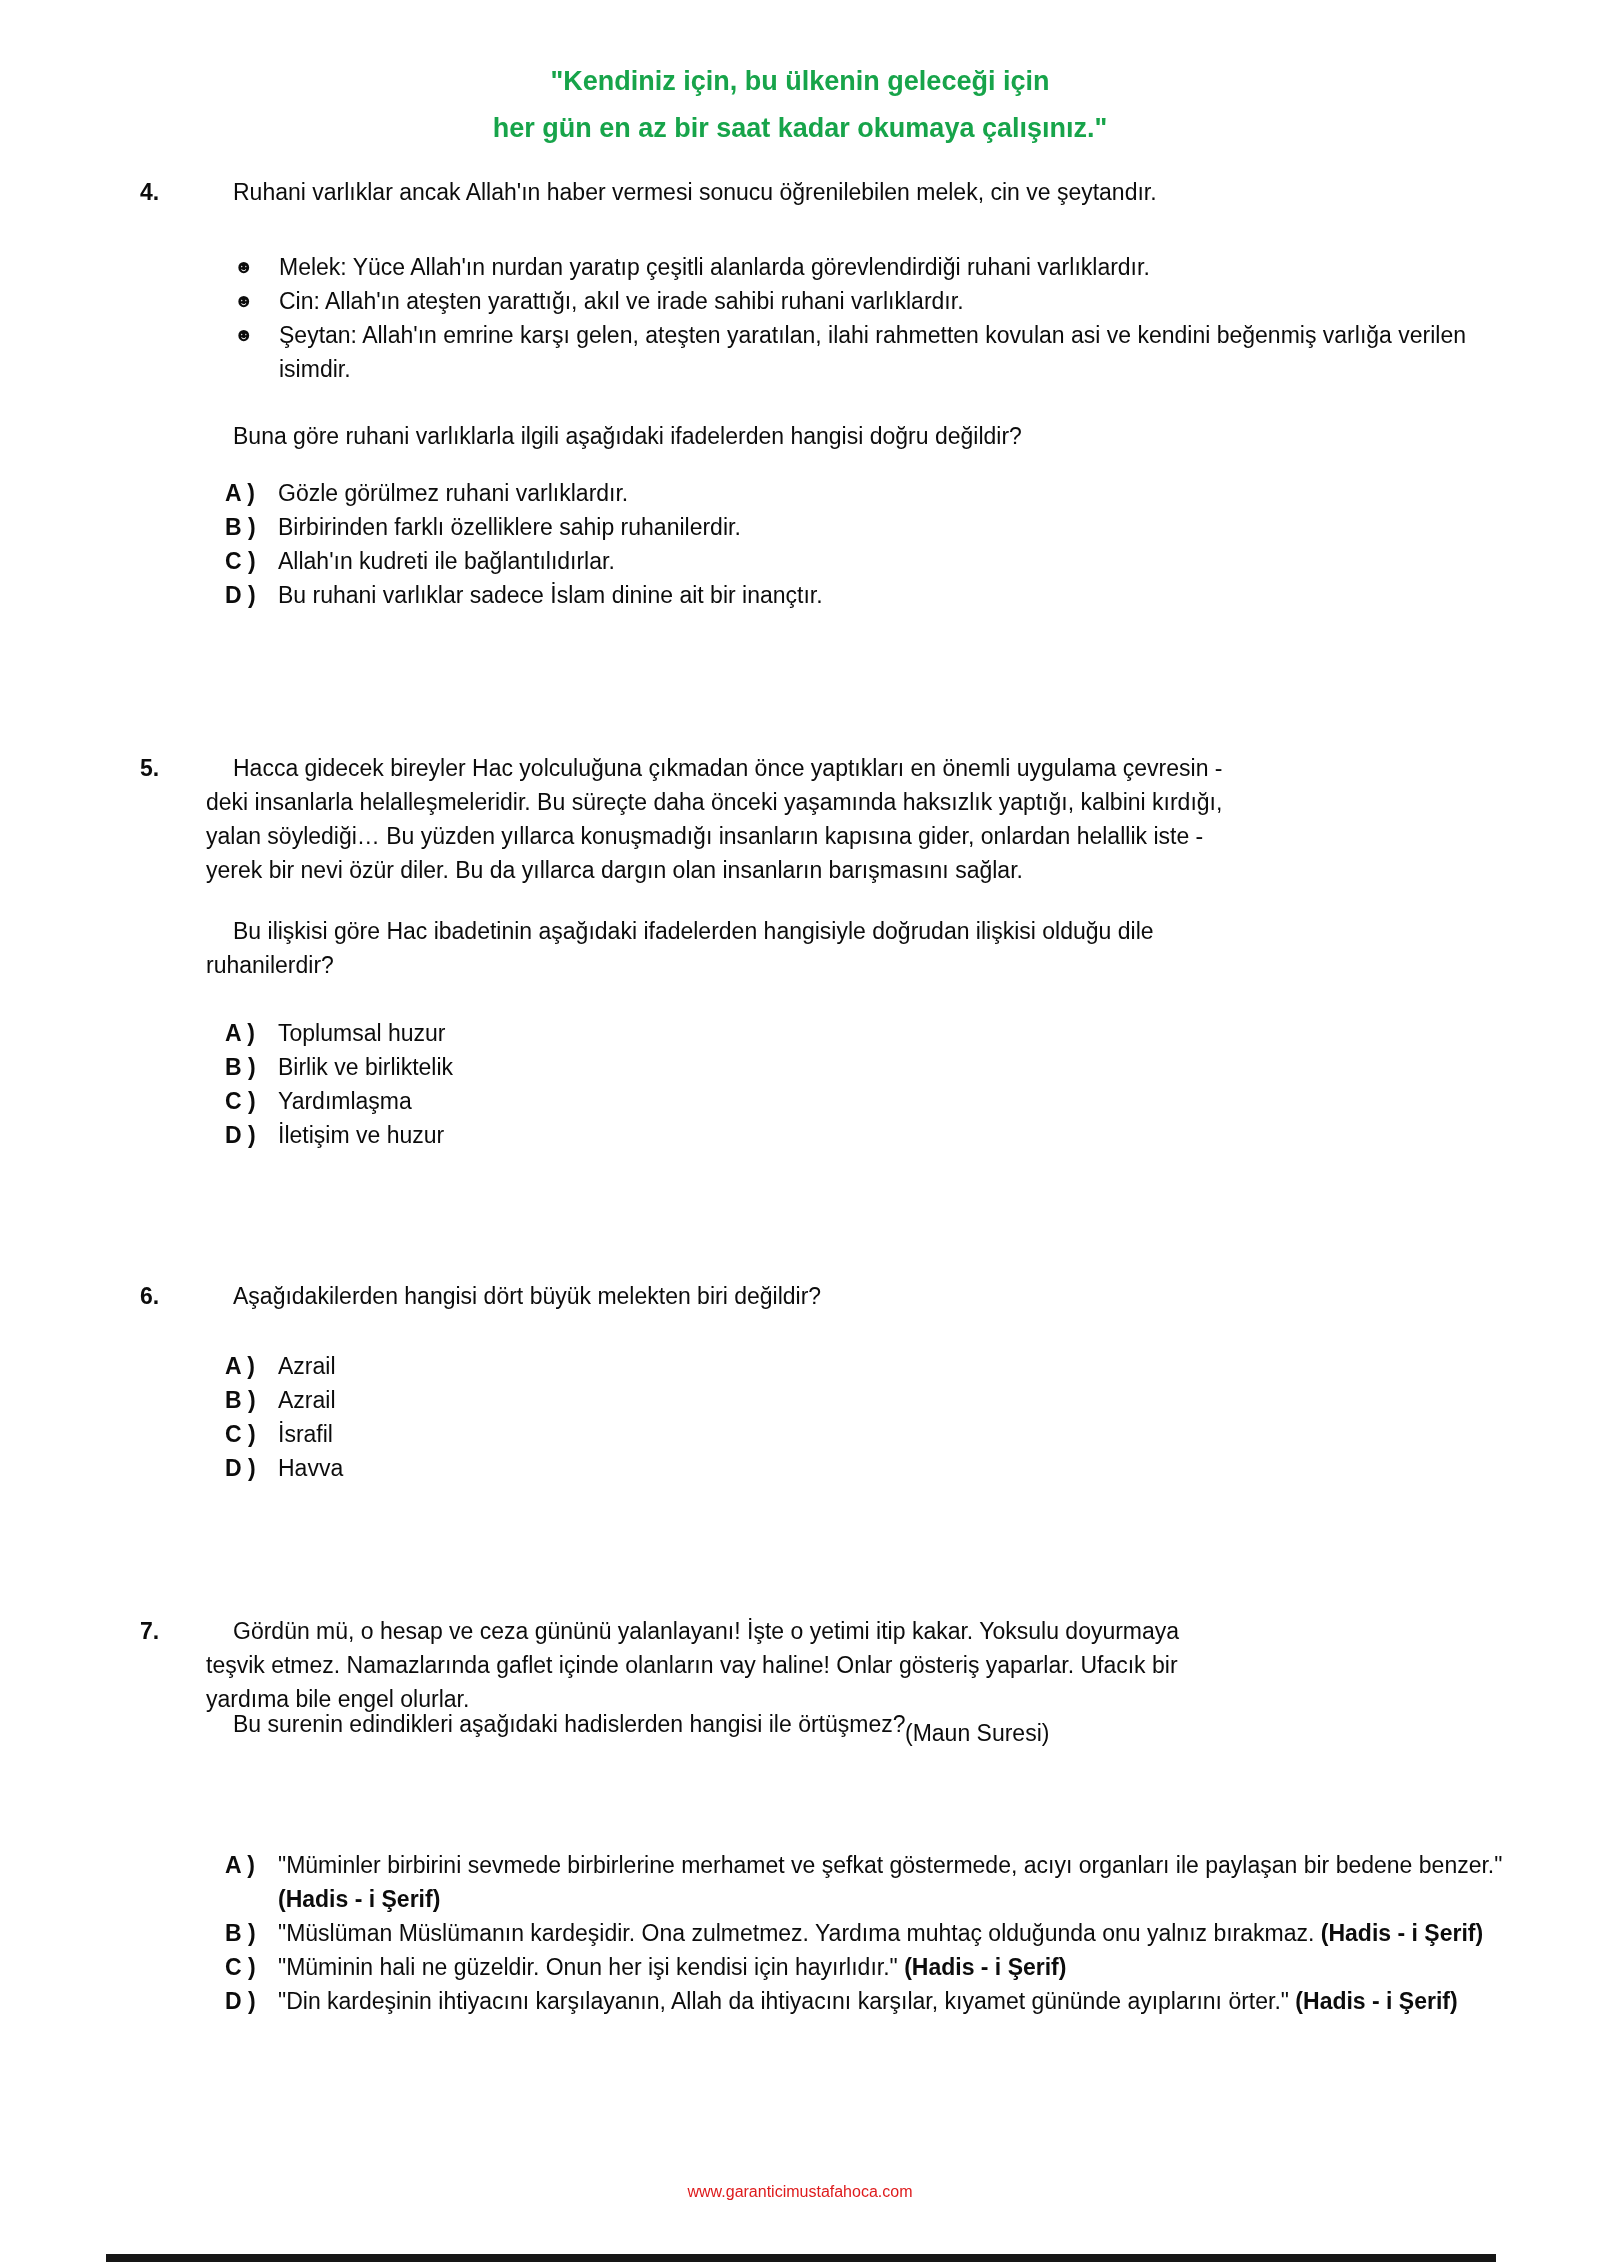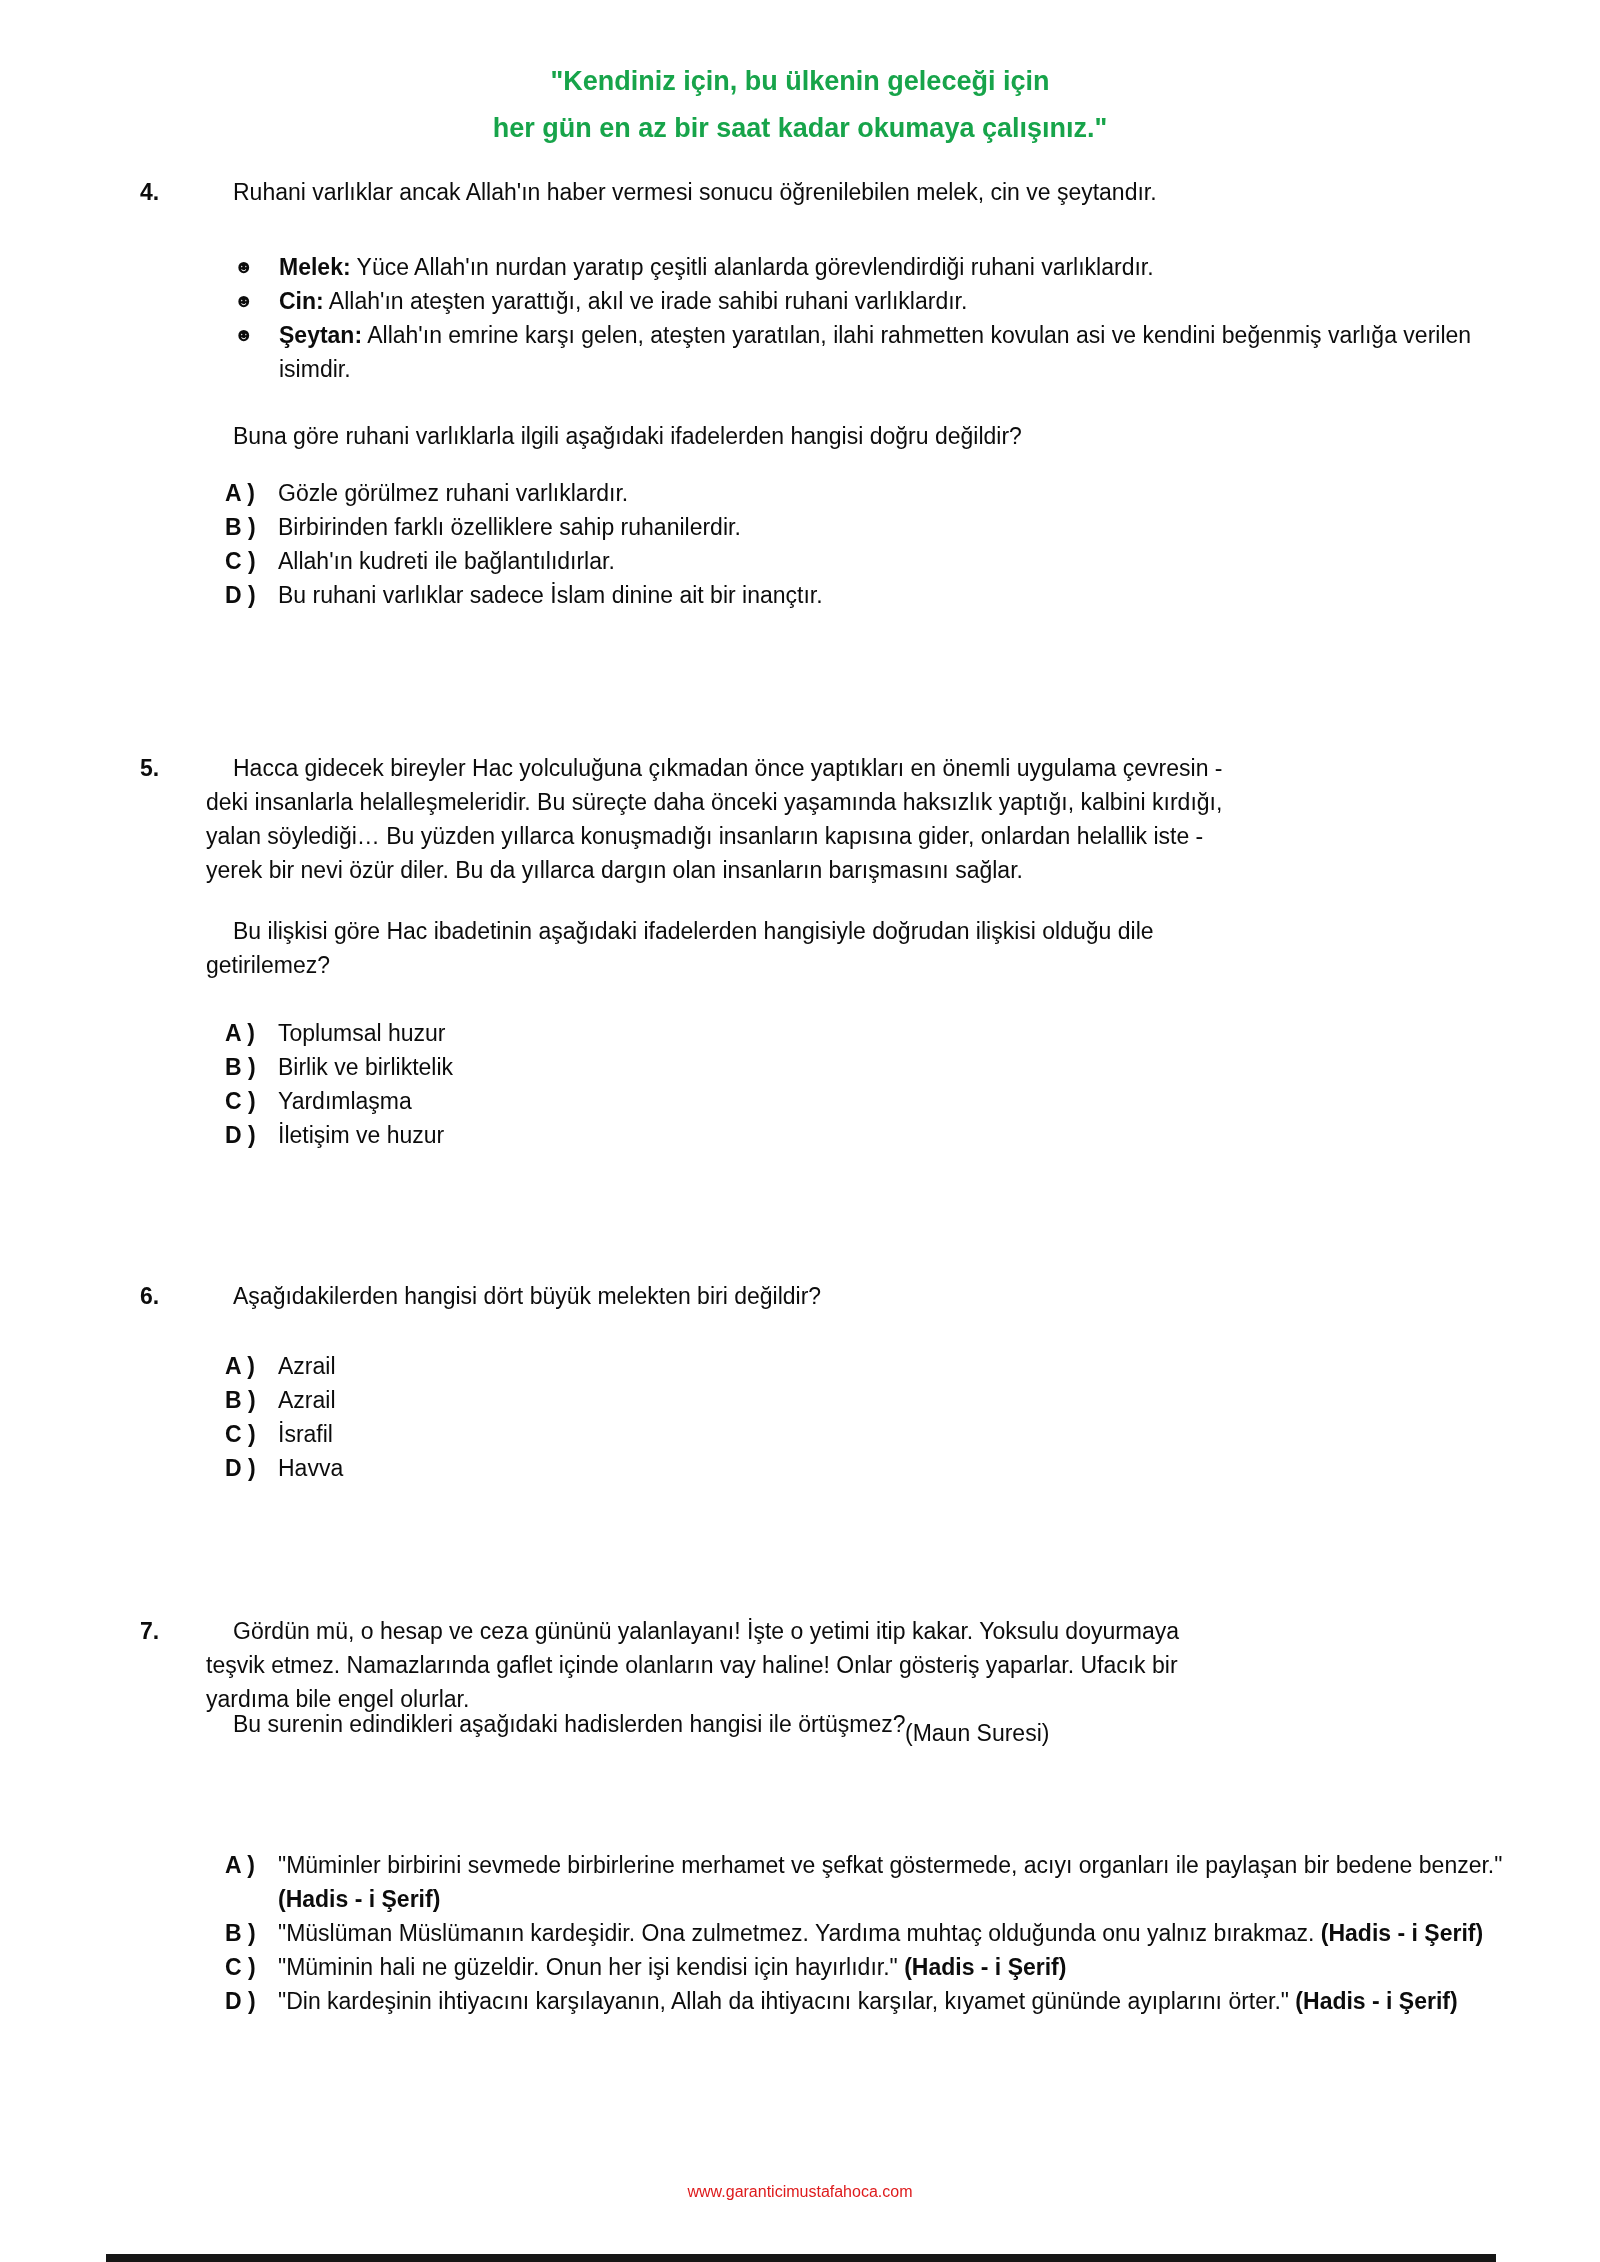--- a/index.html
+++ b/index.html
@@ -36,21 +36,21 @@
   
   .para { left: 206px; }
   .para .pline { white-space: nowrap; }
   .para .indent { padding-left: 27px; }
 
   
   .bullets { left: 234px; }
   .bullet { display: flex; align-items: flex-start; }
   .b-icon { flex: none; width: 45px; font-size: 19px; line-height: 34px; }
   .b-text { width: 1220px; }
-  .b-label { font-weight: bold; }
+  .b-label { font-weight: normal; }
 
   
   .options { left: 225px; }
   .opt { display: flex; align-items: flex-start; }
   .opt-label { flex: none; width: 53px; font-weight: bold; white-space: nowrap; }
   .opt-text { width: 1232px; }
   .bold { font-weight: bold; }
 
   
   .source { left: 905px; font-weight: normal; white-space: nowrap; }
@@ -141,21 +141,21 @@
   <div class="abs qnum q5-first">5.</div>
   <div class="abs para q5-first" style="left:206px">
     <div class="pline indent">Hacca gidecek bireyler Hac yolculuğuna çıkmadan önce yaptıkları en önemli uygulama çevresin -</div>
     <div class="pline">deki insanlarla helalleşmeleridir. Bu süreçte daha önceki yaşamında haksızlık yaptığı, kalbini kırdığı,</div>
     <div class="pline">yalan söylediği… Bu yüzden yıllarca konuşmadığı insanların kapısına gider, onlardan helallik iste -</div>
     <div class="pline">yerek bir nevi özür diler. Bu da yıllarca dargın olan insanların barışmasını sağlar.</div>
   </div>
 
   <div class="abs para q5-stem">
     <div class="pline indent">Bu ilişkisi göre Hac ibadetinin aşağıdaki ifadelerden hangisiyle doğrudan ilişkisi olduğu dile</div>
-    <div class="pline">getirilemez?</div>
+    <div class="pline">ruhanilerdir?</div>
   </div>
 
   <div class="abs options q5-options">
     <div class="opt">
       <span class="opt-label">A )</span>
       <div class="opt-text">Toplumsal huzur</div>
     </div>
     <div class="opt">
       <span class="opt-label">B )</span>
       <div class="opt-text">Birlik ve birliktelik</div>

